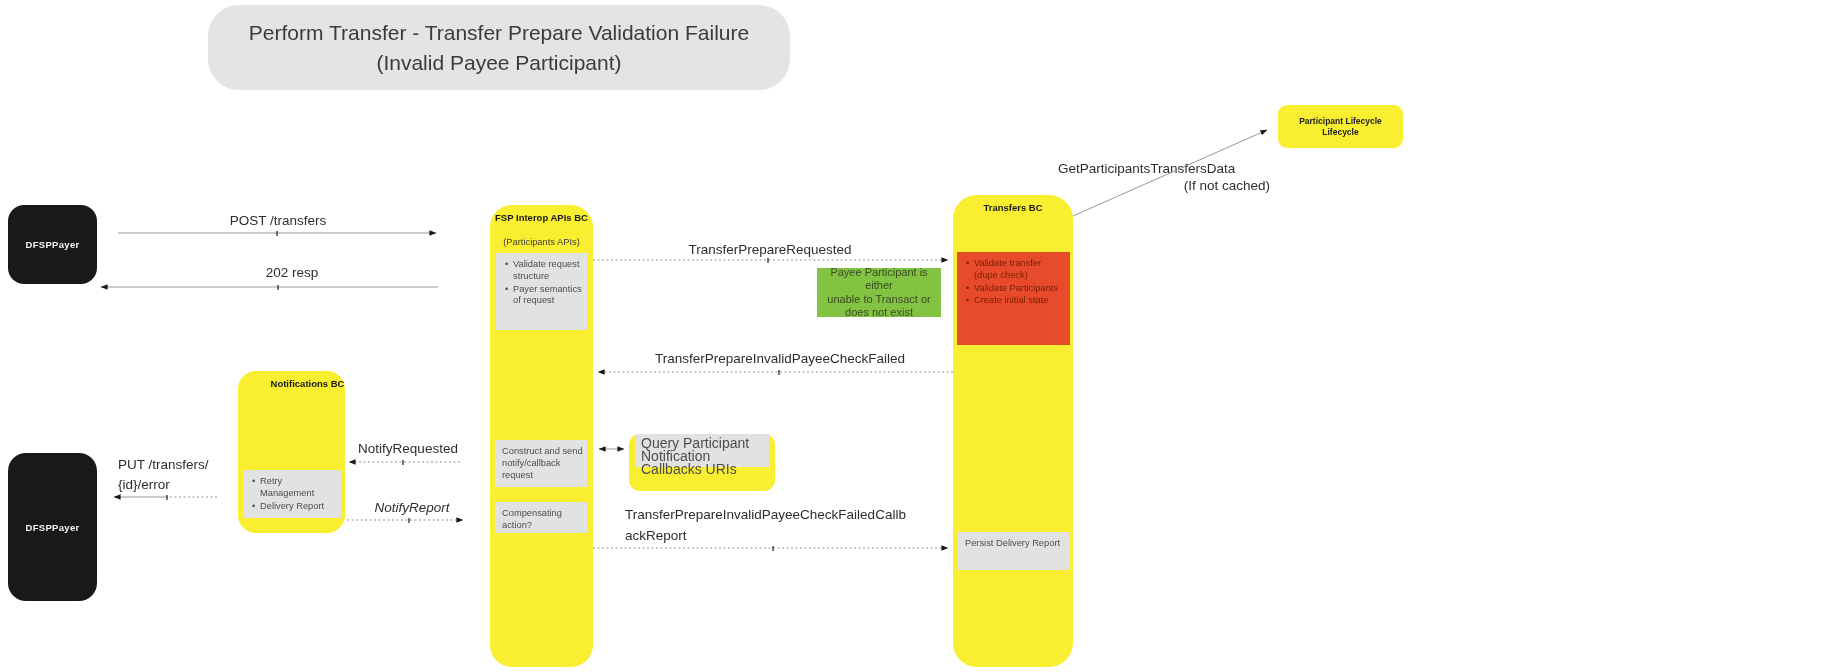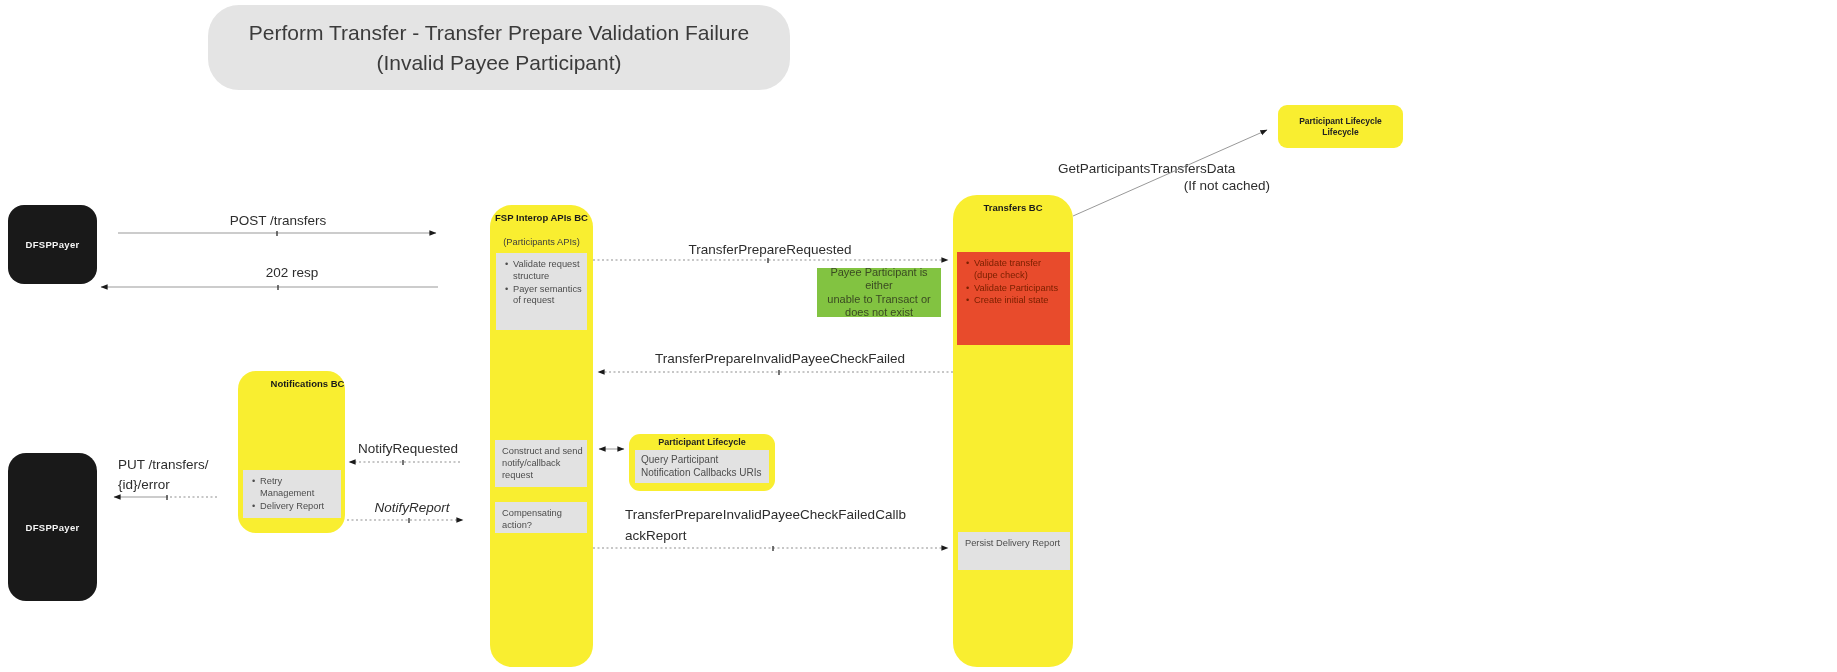--- a/index.html
+++ b/index.html
@@ -52,22 +52,22 @@
     font-size:8.5px; font-weight:600; line-height:11px; text-align:center;
   }
   .pl-sub{
     position:absolute; left:629px; top:434px; width:146px; height:57px;
     background:#F9EE30; border-radius:11px; box-sizing:border-box;
   }
   .pl-sub .pl-title{
     text-align:center; font-size:9px; font-weight:600; color:#222222; padding-top:3px;
   }
   .pl-sub .pl-gray{
-    position:absolute; left:6px; top:16px; width:134px; height:33px;
-    background:#E2E2E2; color:#4D4D4D; font-size:10px; line-height:13px;
+    position:absolute; left:6px; top:0; width:134px; height:33px;
+    background:#E2E2E2; color:#4D4D4D; font-size:14px; line-height:13px;
     padding:3px 0 0 6px; box-sizing:border-box;
   }
   
   .green-note{
     position:absolute; left:817px; top:268px; width:124px; height:49px;
     background:#82C341; color:#3A4A22; font-size:11px; line-height:13.5px;
     display:flex; flex-direction:column; align-items:center; justify-content:center;
     text-align:center;
   }
   

